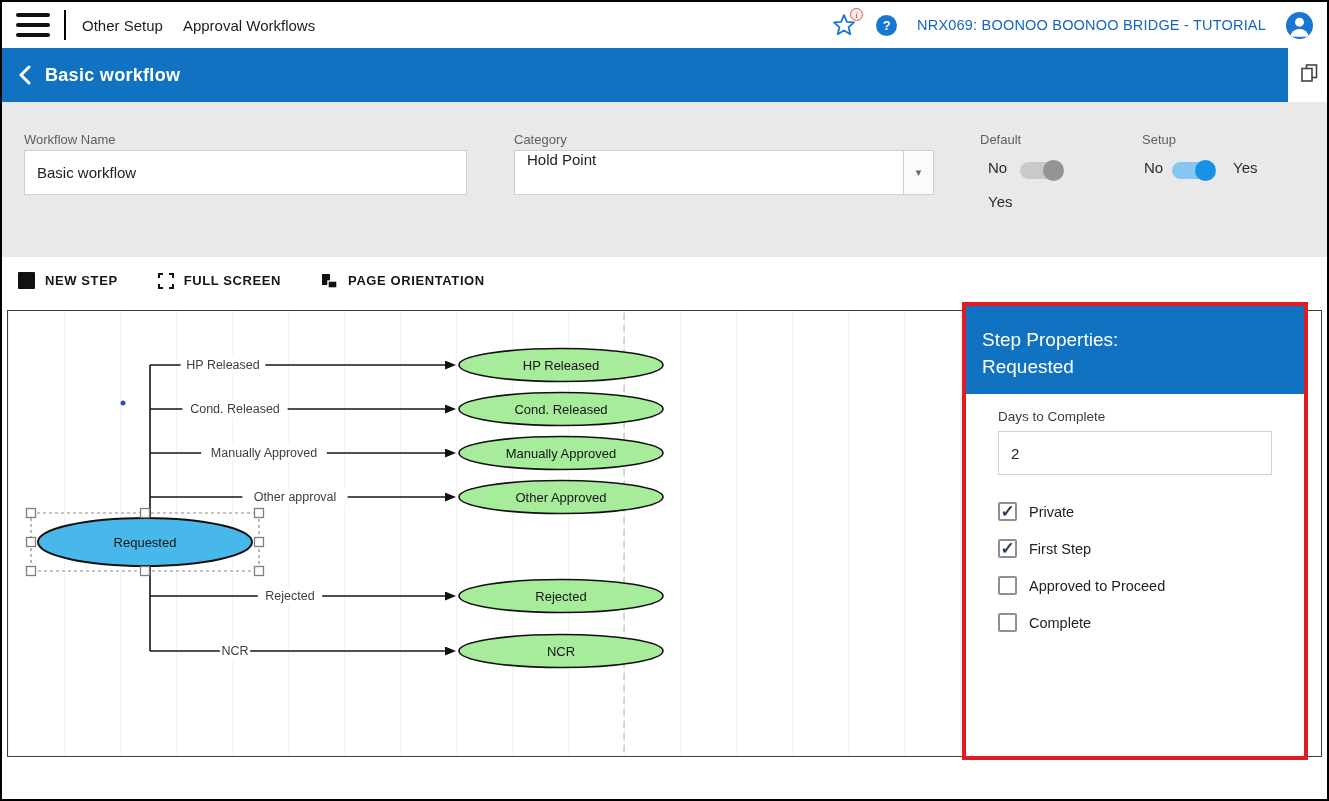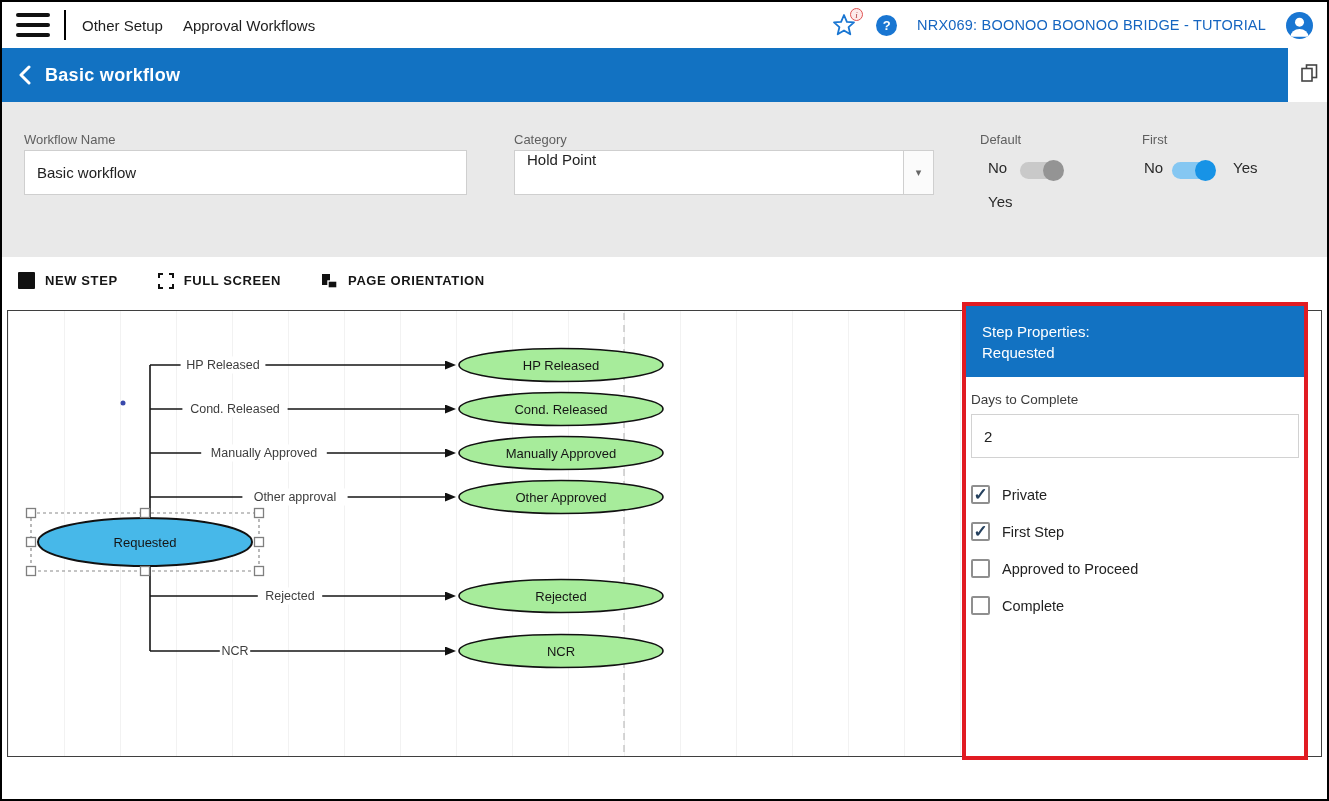--- a/index.html
+++ b/index.html
@@ -62,22 +62,22 @@
   .edge-label { font-size:12.5px; fill:#3e3e3e; text-anchor:middle; font-family:"Liberation Sans", sans-serif; }
   .node-green { fill:#a7ec9b; stroke:#111; stroke-width:1.6; cursor:pointer; }
   .node-blue { fill:#47b8e9; stroke:#111; stroke-width:2; cursor:pointer; }
   .node-label { font-size:13px; fill:#151515; text-anchor:middle; font-family:"Liberation Sans", sans-serif; }
   .sel-rect { fill:none; stroke:#8a8a8a; stroke-width:1.2; stroke-dasharray:3 3; }
   .handle { fill:#fff; stroke:#7f7f7f; stroke-width:1.3; }
   .page-divider { stroke:#bdbdbd; stroke-width:1.2; stroke-dasharray:7 5; }
 
   
   .step-panel { position:absolute; left:960px; top:-2px; width:346px; height:458px; border:4px solid #e11b22; background:#fff; z-index:5; display:flex; flex-direction:column; }
-  .panel-header { background:#1272c2; color:#fff; padding:15px 16px 14px; font-size:15px; line-height:1.4; font-weight:500; }
-  .panel-body { padding:13px 5px; }
+  .panel-header { background:#1272c2; color:#fff; padding:21px 16px 14px; font-size:19px; line-height:1.4; font-weight:500; }
+  .panel-body { padding:13px 32px; }
   .days-label { font-size:13.5px; color:#3c3c3c; }
   .days-input { display:block; width:100%; height:44px; margin-top:6px; border:1px solid #d2d2d2; background:#fff; font-family:inherit; font-size:15px; color:#222; padding:0 12px; }
   .check-list { margin-top:27px; display:flex; flex-direction:column; gap:18px; }
   .check-row { display:flex; align-items:center; gap:12px; font-size:14.5px; color:#222; cursor:pointer; }
   .checkbox { width:19px; height:19px; border:2px solid #8f8f8f; border-radius:2px; background:#fff; display:flex; align-items:center; justify-content:center; font-size:17px; font-weight:bold; color:#26415e; line-height:1; }
 
   
   .footer { height:40px; border-top:1px solid #d8d8d8; background:#fff; display:flex; align-items:center; padding:0 12px; gap:14px; }
   .btn { font-family:inherit; font-size:13px; font-weight:600; letter-spacing:1px; padding:8px 13px; border:1px solid #9a9a9a; background:#fff; color:#1a1a1a; cursor:pointer; }
   .btn-delete { margin-right:auto; }
@@ -144,21 +144,21 @@
       <span class="select-caret">▾</span>
     </div>
 
     <label class="f-label lbl-def">Default</label>
     <span class="tg-text def-no">No</span>
     <div class="toggle toggle-off">
         <span class="knob"></span>
       </div>
     <span class="tg-text def-yes">Yes</span>
 
-    <label class="f-label lbl-act">First</label>
+    <label class="f-label lbl-act">Setup</label>
     <span class="tg-text act-no">No</span>
     <div class="toggle toggle-on">
         <span class="knob"></span>
       </div>
     <span class="tg-text act-yes">Yes</span>
   </section>
 
   <div class="toolbar">
     <button class="tool">
       <svg width="17" height="17" viewBox="0 0 17 17">

